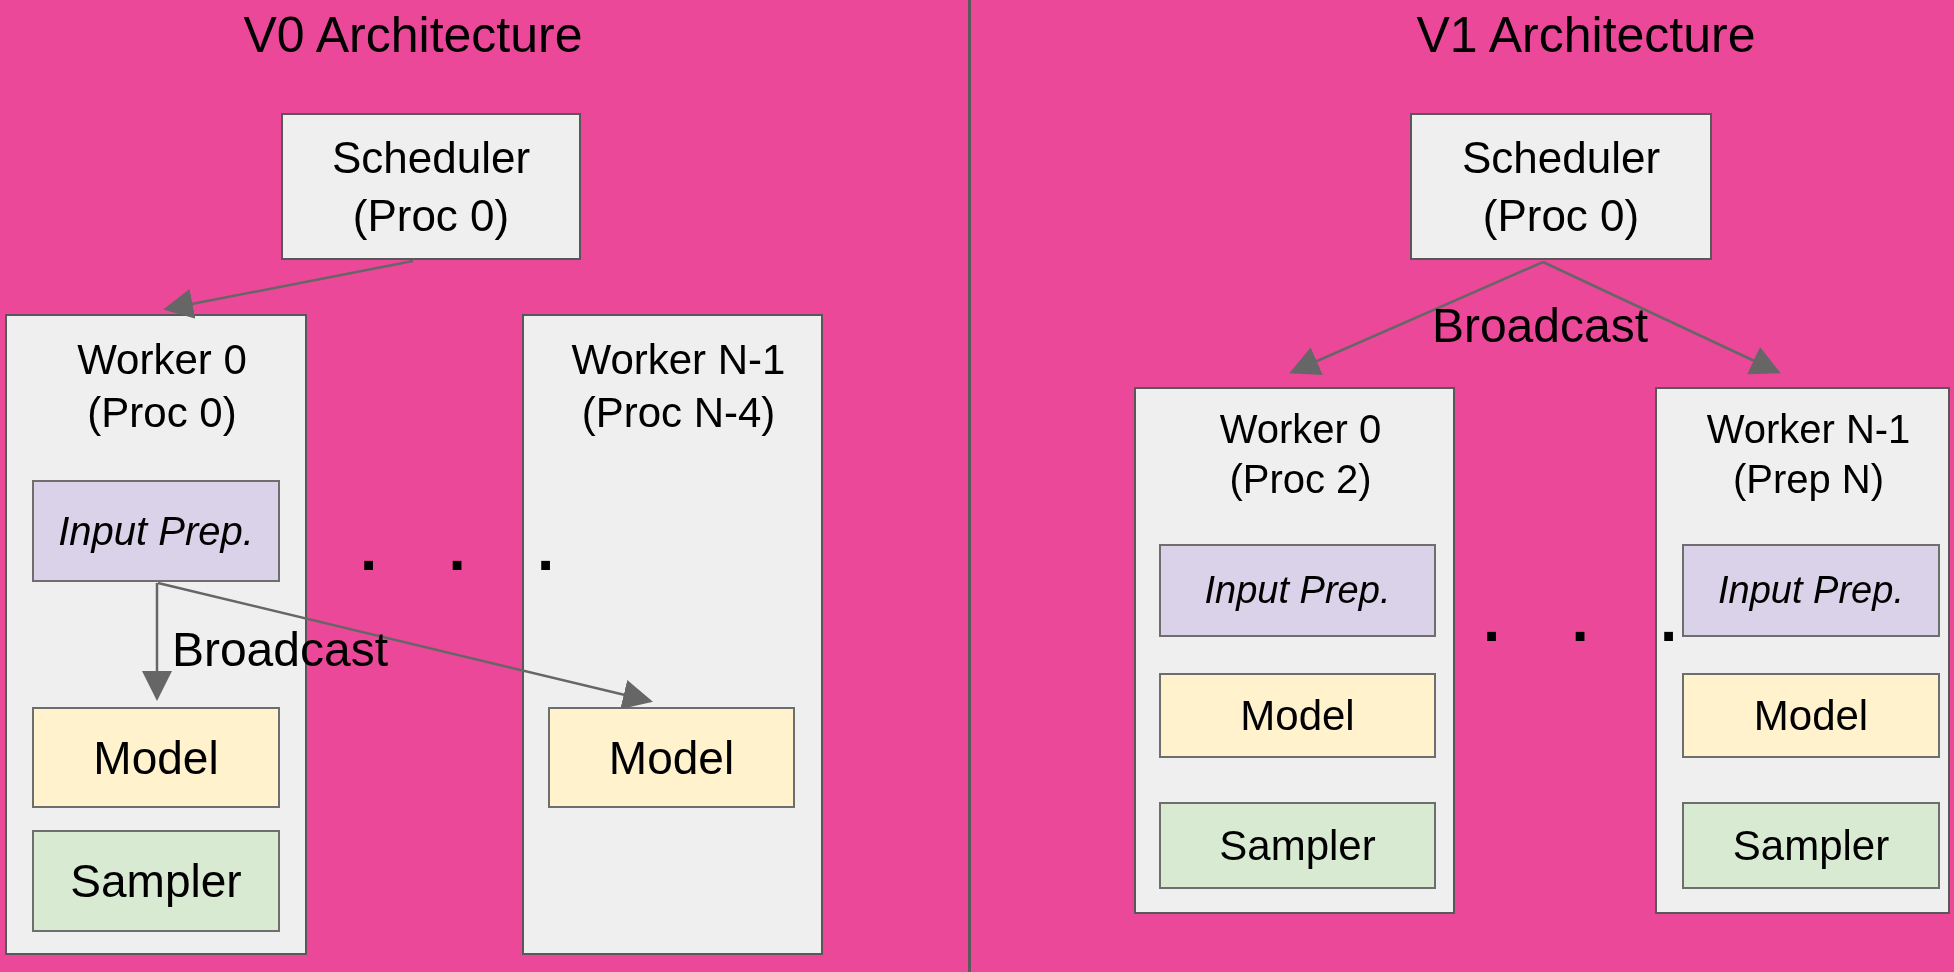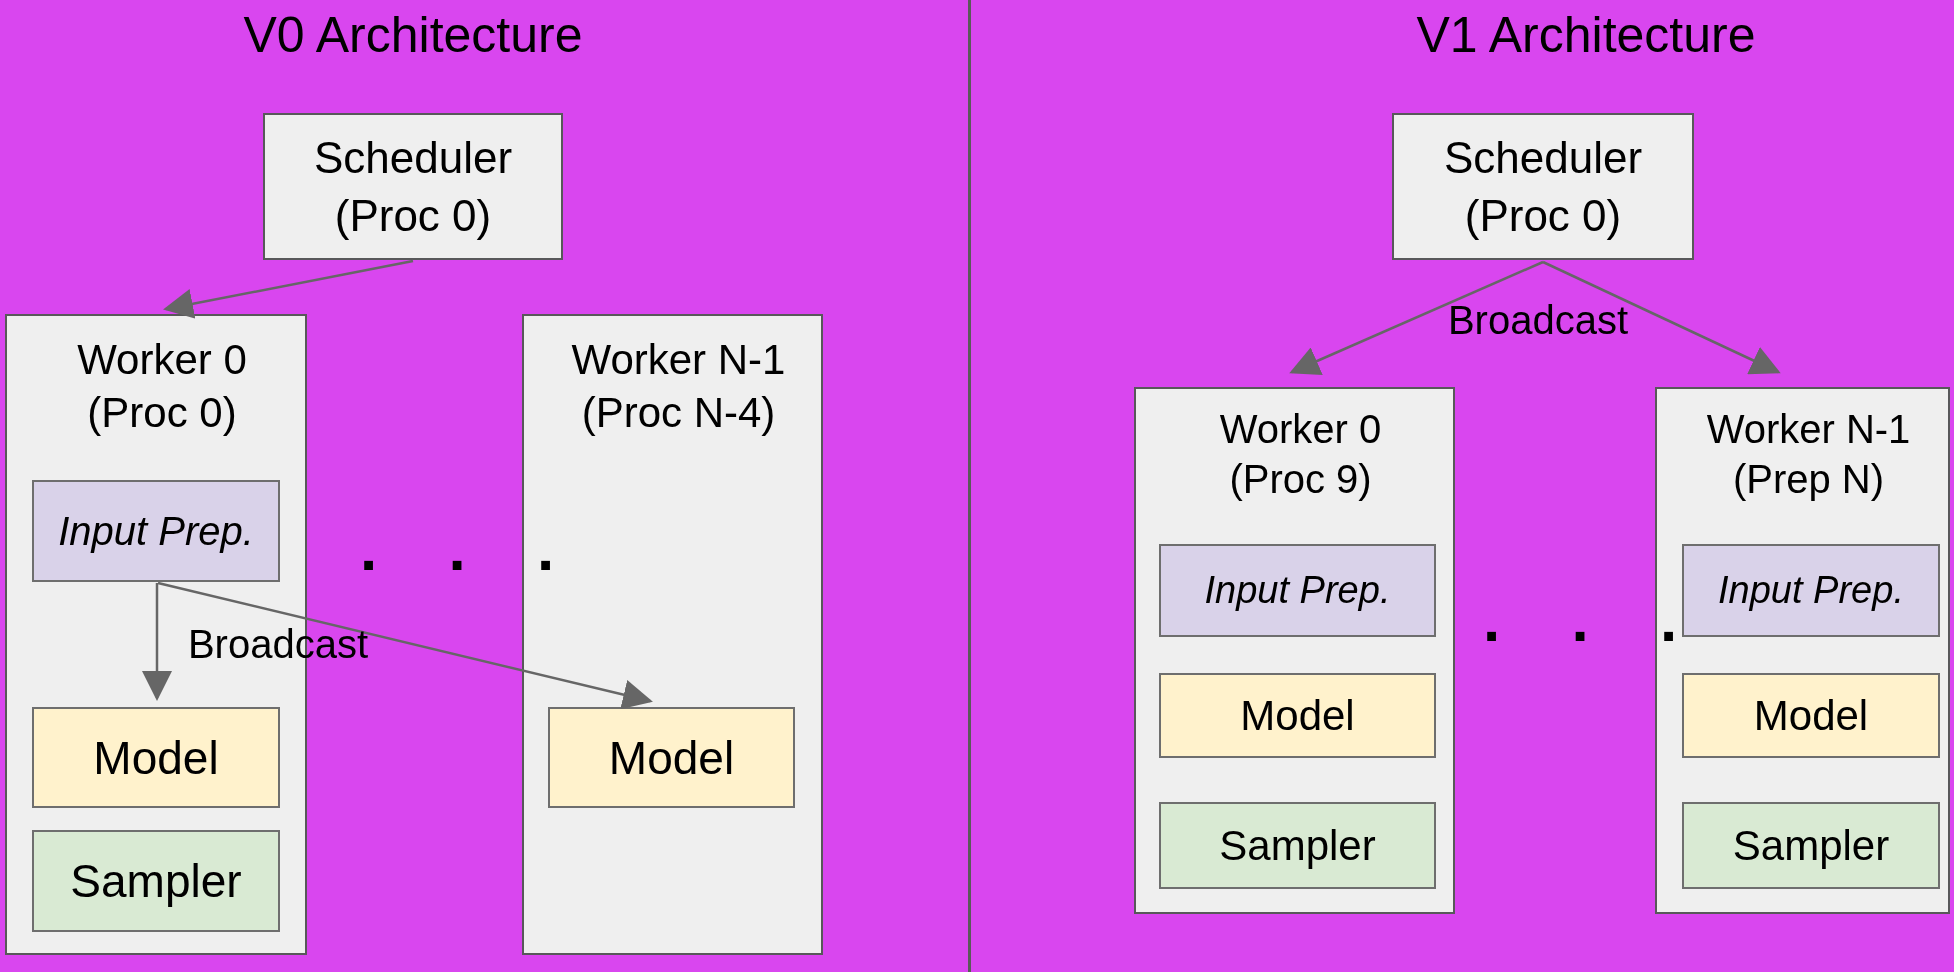--- a/index.html
+++ b/index.html
@@ -1,30 +1,30 @@
 <!DOCTYPE html>
 <html style="--gray-fill: #efefef; --gray-border: #58585a; --purple: #d9d2e9; --yellow: #fff2cc; --green: #d9ead3; --arrow: #666666; --ink: #000000;"><head>
 <meta charset="utf-8">
 <style>
   :root{
     --gray-fill:#efefef; --gray-border:#58585a; --inner-border:#6e6e6e;
     --purple:#d9d2e9; --yellow:#fff2cc; --green:#d9ead3; --arrow:#666666; --ink:#000000;
   }
   *{box-sizing:border-box; margin:0; padding:0;}
   body{background:#ffffff; font-family:"Liberation Sans", sans-serif; color:var(--ink);}
-  .canvas{position:relative; width:1954px; height:972px; background:#d946ef; overflow:hidden;}
+  .canvas{position:relative; width:1954px; height:972px; background:#ec4899; overflow:hidden;}
 
   .divider{position:absolute; left:968px; top:0; width:3px; height:972px; background:#5a5a5a;}
 
   .title{position:absolute; top:8px; width:520px; text-align:center; font-size:50px; line-height:1.1; white-space:nowrap;}
   .title.v0{left:153px;}
   .title.v1{left:1326px;}
 
   .bigbox{position:absolute; background:var(--gray-fill); border:2px solid var(--gray-border);}
-  .scheduler{display:flex; flex-direction:column; align-items:center; justify-content:center; font-size:44px; line-height:1.3; text-align:center;}
+  .scheduler{display:flex; flex-direction:column; align-items:center; justify-content:center; font-size:44px; line-height:1.3; text-align:center;margin-left:18px;}
   .sched-v0{left:263px; top:113px; width:300px; height:147px;}
   .sched-v1{left:1392px; top:113px; width:302px; height:147px;}
 
   .worker-v0-0{left:5px;    top:314px; width:302px; height:641px;}
   .worker-v0-N{left:522px;  top:314px; width:301px; height:641px;}
   .worker-v1-0{left:1134px; top:387px; width:321px; height:527px;}
   .worker-v1-N{left:1655px; top:387px; width:295px; height:527px;}
 
   .worker-heading{position:absolute; text-align:center; line-height:1.25;padding-left:12px;}
   .wh-v0{font-size:42px;}
@@ -44,21 +44,21 @@
   .sp-v0-0{left:32px; top:830px; width:248px; height:102px; font-size:46px;}
   .md-v0-N{left:548px; top:707px; width:247px; height:101px; font-size:46px;}
 
   .ip-v1-0{left:1159px; top:544px; width:277px; height:93px; font-size:38px;}
   .md-v1-0{left:1159px; top:673px; width:277px; height:85px; font-size:42px;}
   .sp-v1-0{left:1159px; top:802px; width:277px; height:87px; font-size:42px;}
   .ip-v1-N{left:1682px; top:544px; width:258px; height:93px; font-size:38px;}
   .md-v1-N{left:1682px; top:673px; width:258px; height:85px; font-size:42px;}
   .sp-v1-N{left:1682px; top:802px; width:258px; height:87px; font-size:42px;}
 
-  .broadcast{position:absolute; font-size:40px; text-align:center; z-index:5;}
+  .broadcast{position:absolute; font-size:48px; text-align:right; z-index:5;}
   .bc-v0{left:168px; top:622px; width:220px;}
   .bc-v1{left:1428px; top:298px; width:220px;}
 
   .ellipsis{position:absolute; font-size:62px; font-weight:bold; letter-spacing:27px; line-height:1; white-space:nowrap;}
   .el-v0{left:360px; top:518px;}
   .el-v1{left:1483px; top:589px;}
 
   svg.arrows{position:absolute; left:0; top:0; width:1954px; height:972px; z-index:4; pointer-events:none;}
 </style>
 </head>
@@ -98,21 +98,21 @@
   <div class="title v1">V1 Architecture</div>
 
   <div class="bigbox scheduler sched-v1">
     <div>Scheduler</div>
     <div>(Proc 0)</div>
   </div>
 
   <div class="bigbox worker-v1-0"></div>
   <div class="worker-heading wh-v1 wh-v1-0">
     <div>Worker 0</div>
-    <div>(Proc 9)</div>
+    <div>(Proc 2)</div>
   </div>
 
   <div class="bigbox worker-v1-N"></div>
   <div class="worker-heading wh-v1 wh-v1-N">
     <div>Worker N-1</div>
     <div>(Prep N)</div>
   </div>
 
   <div class="innerbox purple ip-v1-0">Input Prep.</div>
   <div class="innerbox yellow md-v1-0">Model</div>

